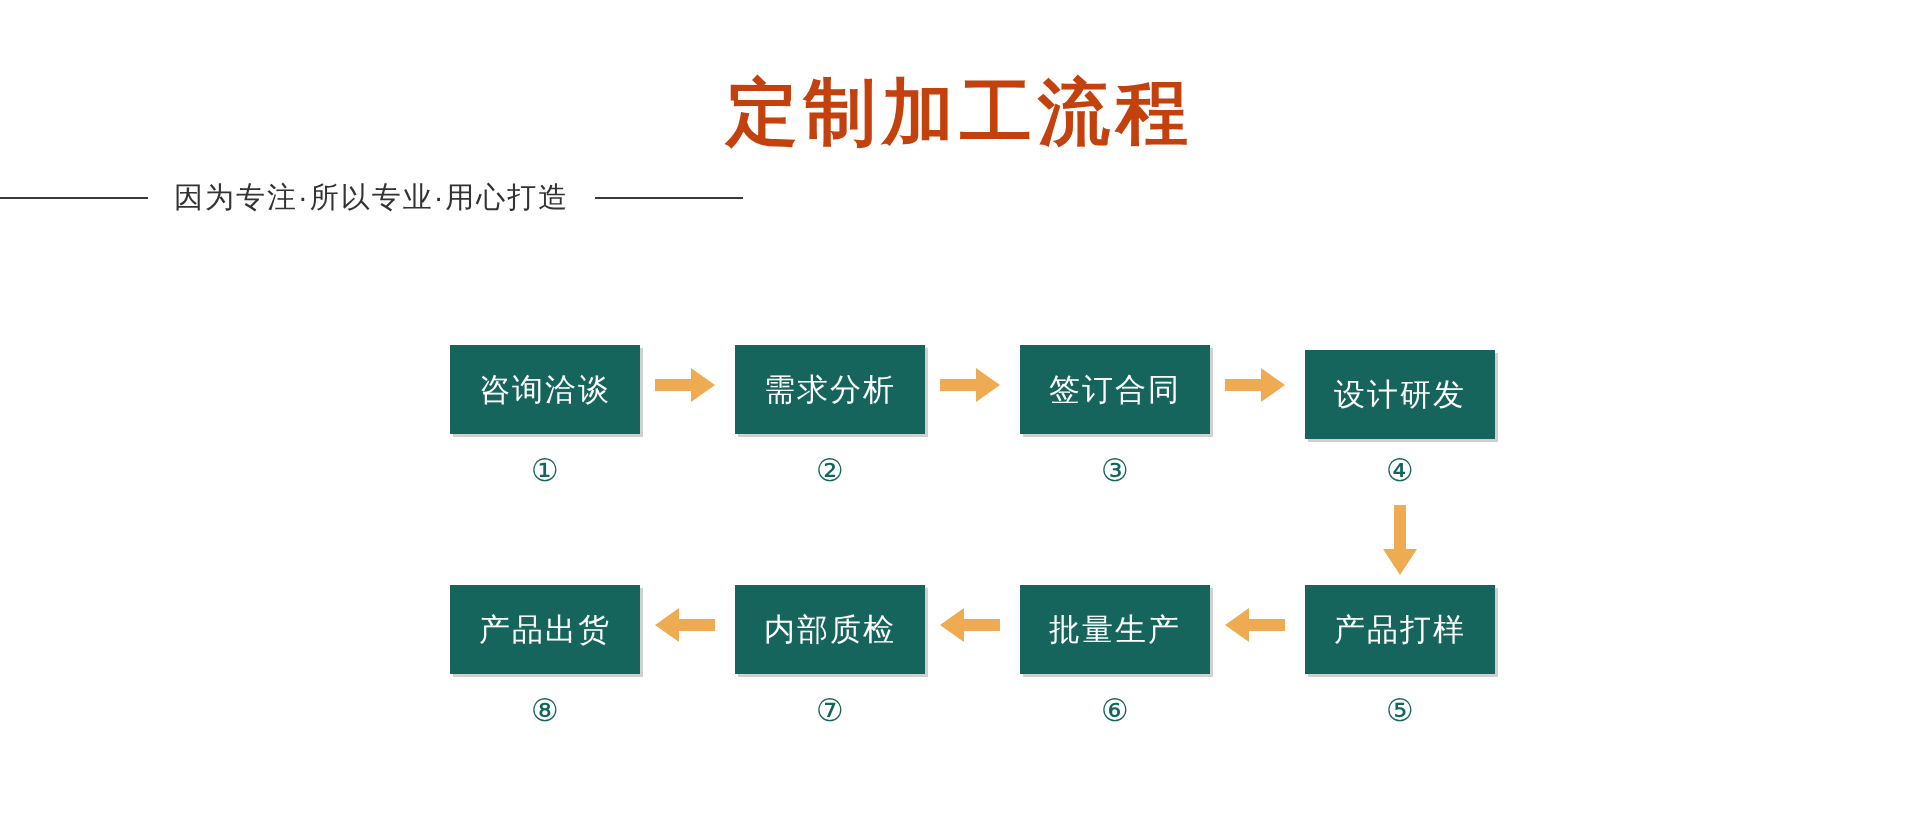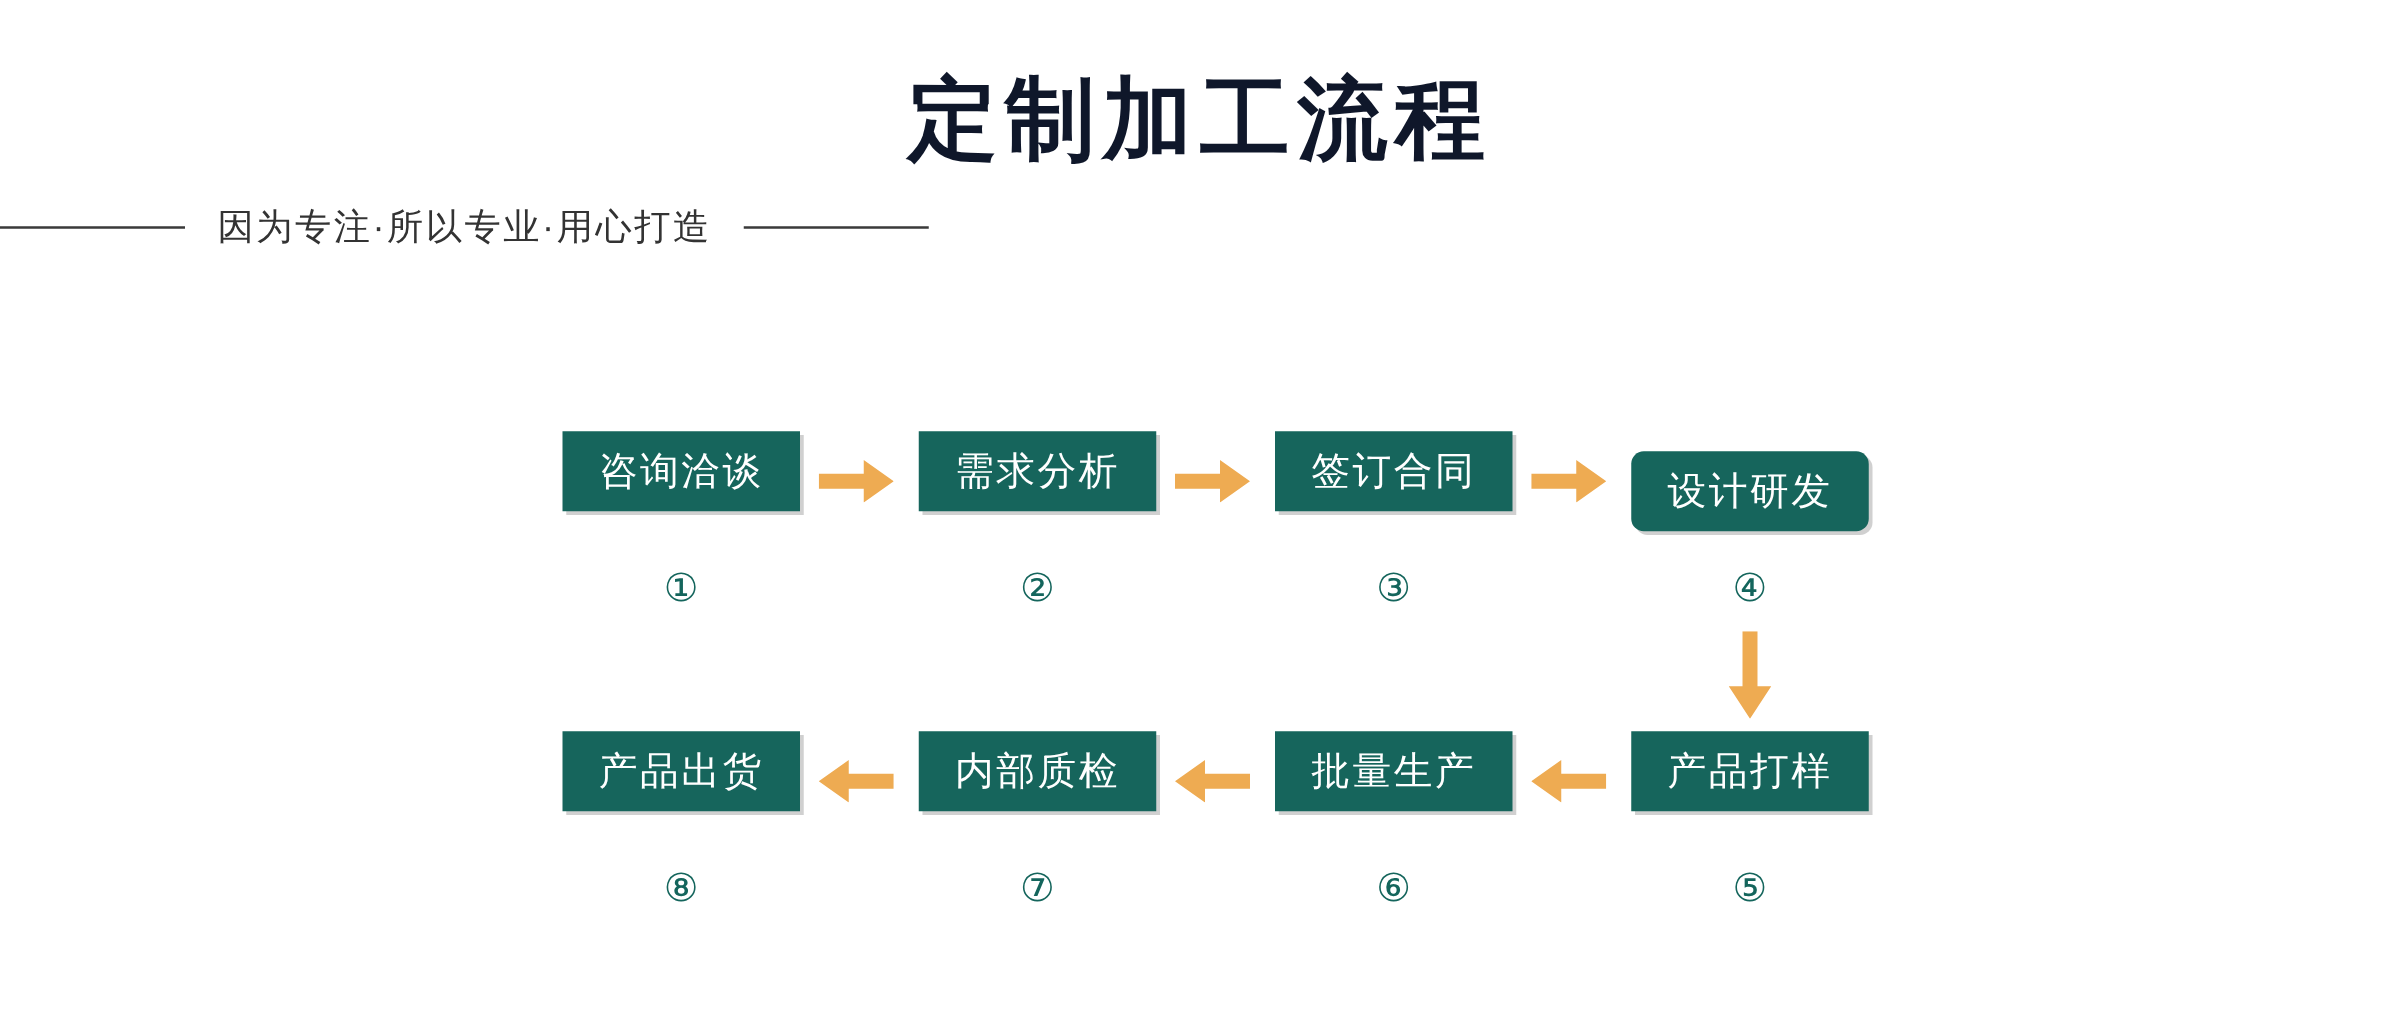--- a/index.html
+++ b/index.html
@@ -14,23 +14,23 @@
 
   
   .header{
     position:absolute;left:0;right:0;top:60px;
     text-align:center;
   }
   .main-title{
     font-size:72px;
     line-height:1.0;
     font-weight:bold;
-    color:#0f172a;
+    color:#c2410c;
     letter-spacing:6px;
-    margin:0;
+    margin:16px;
     white-space:nowrap;
   }
   .subtitle-row{
     margin-top:30px;
     display:flex;
     align-items:center;
     justify-content:flex-start;
     gap:26px;
   }
   .sub-line{
@@ -41,21 +41,21 @@
     color:#333333;
     letter-spacing:2px;
     white-space:nowrap;
   }
 
   
   .flow{position:absolute;left:0;top:0;width:1920px;height:821px;}
 
   .node{
     position:absolute;
-    width:190px;height:64px;
+    width:190px;height:89px;
     background:#16655c;
     color:#ffffff;
     display:flex;align-items:center;justify-content:center;
     font-size:31px;
     letter-spacing:2px;
     box-shadow:3px 3px 0 rgba(170,170,170,.55);
     box-sizing:border-box;
   }
 
   .step-num{
@@ -97,21 +97,21 @@
 
     <div class="node" style="left:450px;top:345px;">
       <span>咨询洽谈</span>
     </div>
     <div class="node" style="left:735px;top:345px;text-align:center;">
       <span>需求分析</span>
     </div>
     <div class="node" style="left:1020px;top:345px;font-family:Liberation Serif, serif;">
       <span>签订合同</span>
     </div>
-    <div class="node" style="left:1305px;top:361px;border-radius:10px;">
+    <div class="node" style="left:1305px;top:350px;">
       <span>设计研发</span>
     </div>
 
     <div class="arrow-h" style="left:655px;top:368px;">
       <svg width="60" height="34" viewBox="0 0 60 34">
         <path d="M0 11 H36 V0 L60 17 L36 34 V23 H0 Z" fill="#eeab52"></path>
       </svg>
     </div>
     <div class="arrow-h" style="left:940px;top:368px;">
       <svg width="60" height="34" viewBox="0 0 60 34">

